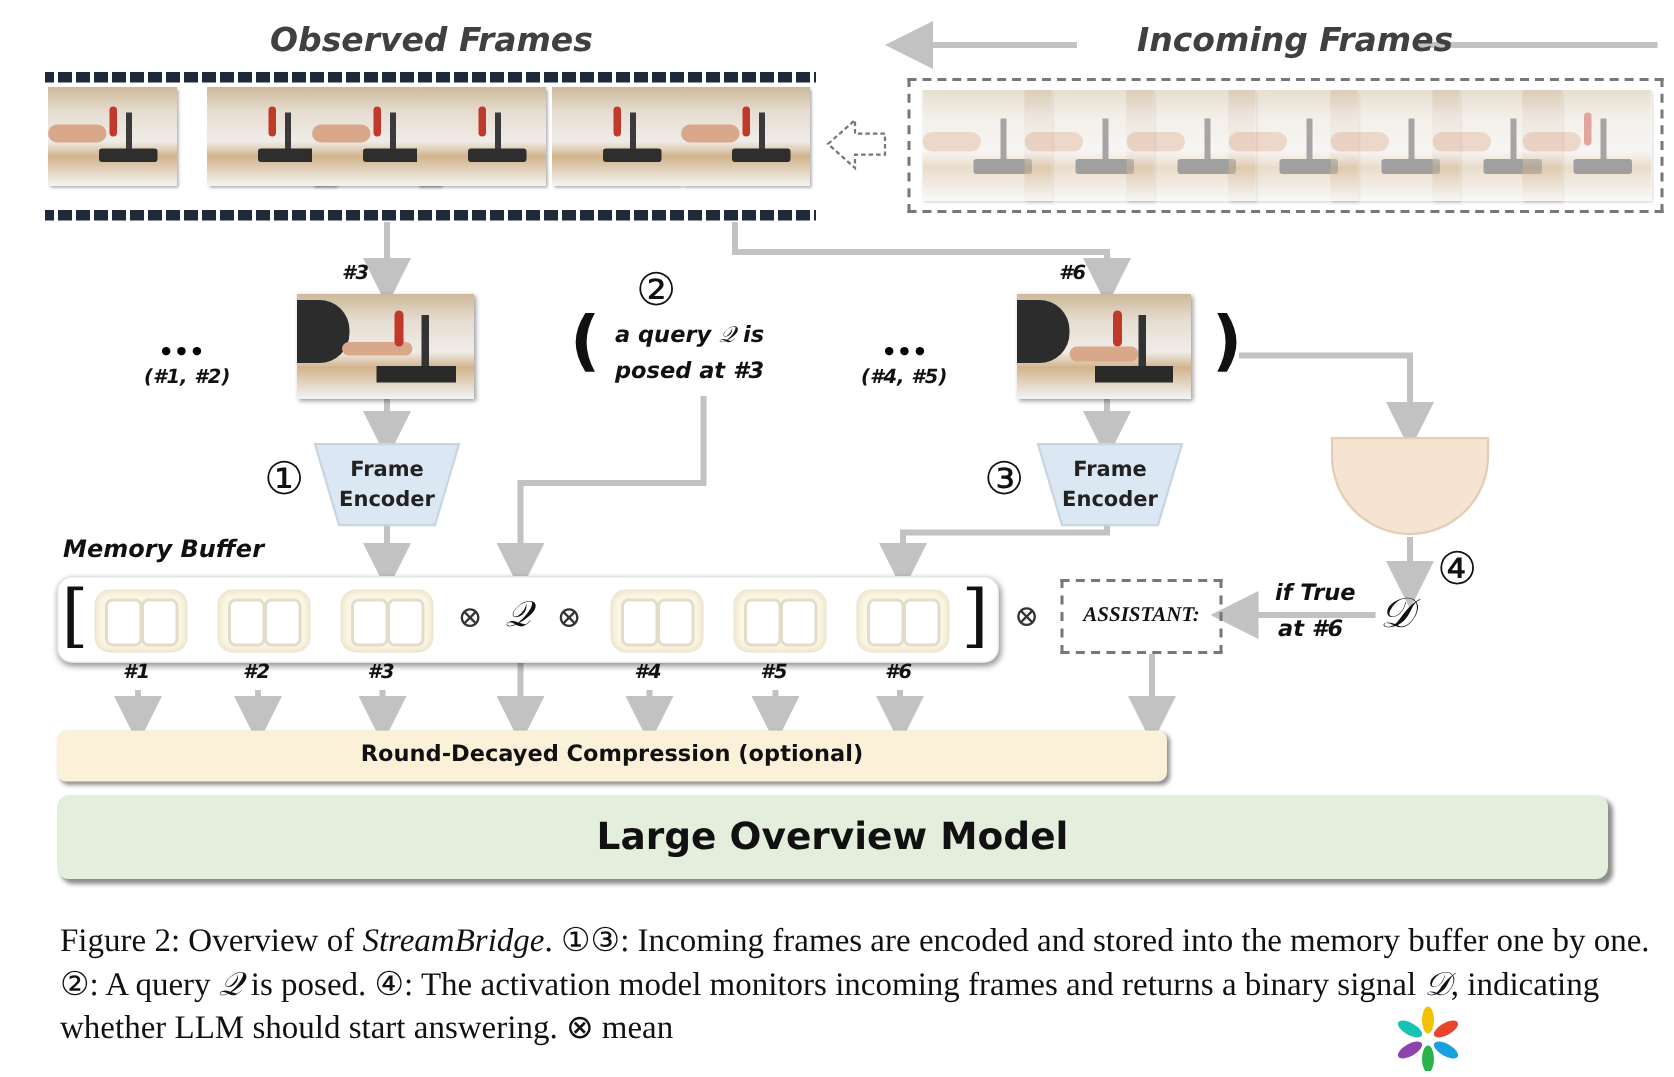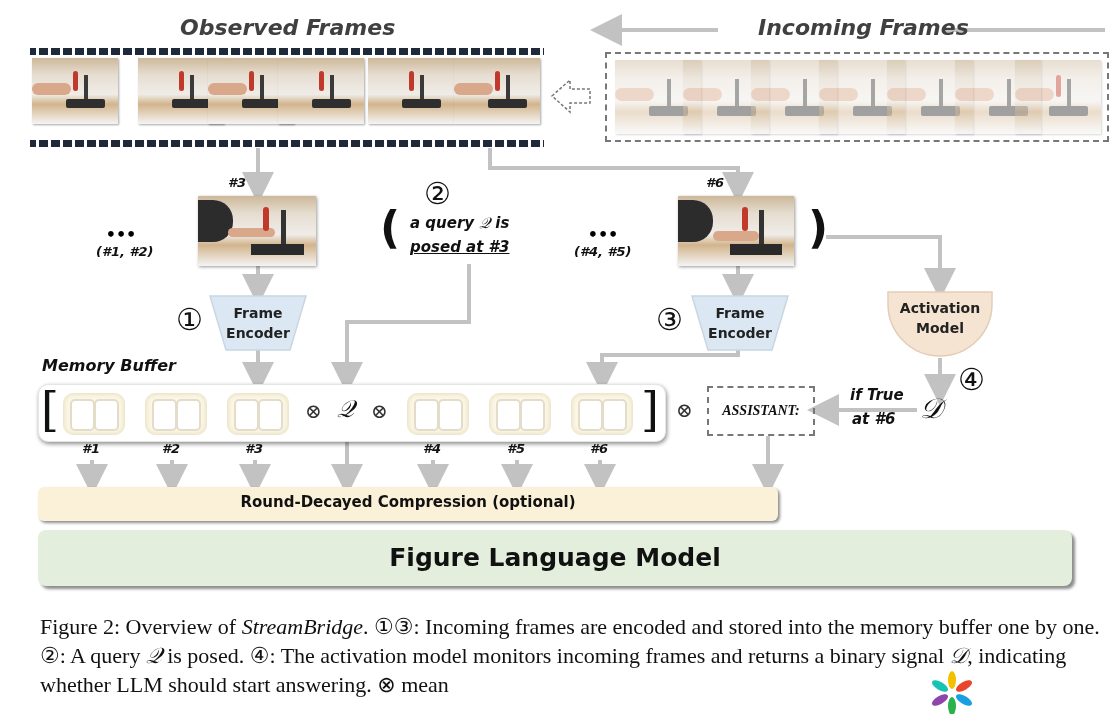--- a/index.html
+++ b/index.html
@@ -193,21 +193,21 @@
     <div class="sink"></div>
   </div>
 <div class="abs" style="left:96px;top:225px;font-weight:bold;font-size:16px;text-align:center;width:50px;">•••</div>
 <div class="abs small-it" style="left:96px;top:244px;">(#1, #2)</div>
 
 <div class="abs circnum" style="left:424px;top:176px;">②</div>
 <div class="abs paren" style="left:380px;top:202px;">(</div>
 <div class="abs label-it" style="left:410px;top:214px;">
   <span>a query </span><span style="font-family:'DejaVu Serif',serif;font-weight:normal;">𝒬</span><span> is</span>
 </div>
-<div class="abs label-it" style="left:410px;top:238px;text-decoration:underline;">posed at #3</div>
+<div class="abs label-it" style="left:410px;top:238px;">posed at #3</div>
 
 <div class="abs small-it" style="left:706px;top:175px;">#6</div>
 <div class="thumb" style="left:678px;top:196px;width:116px;">
     <div class="sleeve"></div>
     <div class="hand" style="left:30%;top:50%;"></div>
     <div class="utensil"></div>
     <div class="tap"></div>
     <div class="sink"></div>
   </div>
 <div class="abs" style="left:578px;top:225px;font-weight:bold;font-size:16px;text-align:center;width:50px;">•••</div>
@@ -233,24 +233,20 @@
   <div class="txt enc-text">
       <div>Frame</div>
       <div>Encoder</div>
     </div>
 </div>
 
 <div class="abs" style="left:886px;top:290px;width:108px;height:70px;">
   <svg width="108" height="70" style="position:absolute;left:0;top:0;">
     <path d="M2,2 L106,2 L106,14 A52,52 0 0 1 2,14 Z" fill="#f6e4d3" stroke="#e3cdb7" stroke-width="1.5"></path>
   </svg>
-  <div class="enc-text" style="position:absolute;left:0;top:8px;width:108px;">
-    <div>Activation</div>
-    <div>Model</div>
-  </div>
 </div>
 <div class="abs circnum" style="left:958px;top:362px;">④</div>
 <div class="mathcal" style="left:920px;top:392px;font-size:28px;">𝒟</div>
 <div class="abs label-it" style="left:850px;top:386px;">if True</div>
 <div class="abs label-it" style="left:852px;top:410px;">at #6</div>
 
 <div class="abs label-it" style="left:42px;top:356px;font-size:16px;">Memory Buffer</div>
 <div class="mem-buffer">
   <div class="bracket" style="left:2px;top:2px;">[</div>
   <div class="token" style="left:24px;">
@@ -287,21 +283,21 @@
 <div class="abs small-it" style="left:82px;top:441px;">#1</div>
 <div class="abs small-it" style="left:162px;top:441px;">#2</div>
 <div class="abs small-it" style="left:245px;top:441px;">#3</div>
 <div class="abs small-it" style="left:423px;top:441px;">#4</div>
 <div class="abs small-it" style="left:507px;top:441px;">#5</div>
 <div class="abs small-it" style="left:590px;top:441px;">#6</div>
 
 <div class="assistant">ASSISTANT:</div>
 
 <div class="compress">Round-Decayed Compression (optional)</div>
-<div class="llm">Figure Language Model</div>
+<div class="llm">Large Overview Model</div>
 
 <div class="caption">
   <span>Figure 2: Overview of </span><i>StreamBridge</i><span>. ①③: Incoming frames are encoded and stored into the memory buffer one by one. ②: A query </span><i>𝒬</i><span> is posed. ④: The activation model monitors incoming frames and returns a binary signal </span><i>𝒟</i><span>, indicating whether LLM should start answering. ⊗ mean</span>
 </div>
 
 <div class="watermark">
   <svg width="44" height="44" style="position:absolute;left:0;top:0;">
     <ellipse cx="22" cy="10" rx="4" ry="9" fill="#f2c200"></ellipse>
     <ellipse cx="34" cy="16" rx="4" ry="9" fill="#e8452c" transform="rotate(60 34 16)"></ellipse>
     <ellipse cx="34" cy="30" rx="4" ry="9" fill="#1aa0e0" transform="rotate(120 34 30)"></ellipse>

